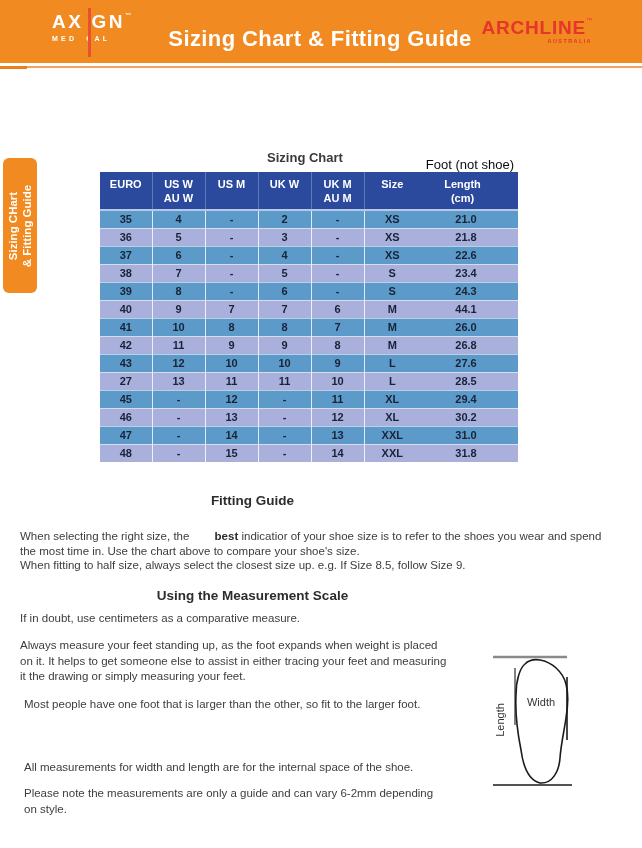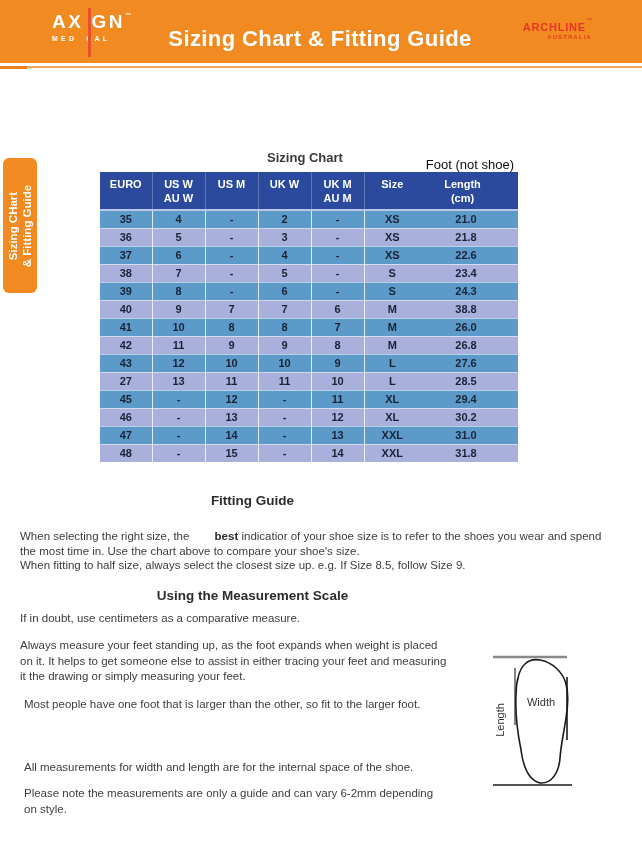--- a/index.html
+++ b/index.html
@@ -26,21 +26,21 @@
   .axign{position:absolute;left:52px;top:11px;color:#fff;}
   .axign .main{font-size:19px;font-weight:bold;letter-spacing:2.5px;display:flex;align-items:flex-start;}
   .axign .gap{display:inline-block;width:8px;}
   .axign .tm{font-size:6px;margin-top:1px;}
   .axign .sub{font-size:7px;font-weight:bold;letter-spacing:3.2px;margin-top:2px;display:flex;}
   .axign .sub .gap{width:9px;}
   .axign .redline{position:absolute;left:36px;top:-3px;width:2.5px;height:49px;background:#E65130;}
   .doc-title{position:absolute;left:150px;top:26px;width:340px;text-align:center;color:#fff;
     font-size:22px;font-weight:bold;letter-spacing:0.4px;}
   .archline{position:absolute;right:50px;top:17px;text-align:right;color:var(--red);}
-  .archline .name{font-size:11px;font-weight:bold;letter-spacing:0.8px;display:inline-block;}
+  .archline .name{font-size:19px;font-weight:bold;letter-spacing:0.8px;display:inline-block;}
   .archline .tm{font-size:6px;vertical-align:top;}
   .archline .country{font-size:5.5px;font-weight:bold;letter-spacing:1.4px;margin-top:-1px;}
   
   .side-tab{position:absolute;left:3px;top:158px;width:34px;height:135px;background:var(--orange);border-radius:6px;}
   .side-tab .rot{position:absolute;left:50%;top:50%;width:135px;
     transform:translate(-50%,-50%) rotate(-90deg);
     color:#fff;font-size:11.5px;font-weight:bold;text-align:center;line-height:13.5px;white-space:pre-line;}
   
   .chart-title{position:absolute;left:100px;top:150px;width:410px;text-align:center;
     font-size:13px;font-weight:bold;color:#3A3A3A;}
@@ -182,21 +182,21 @@
           <td class="c5">S</td>
           <td class="c6">24.3</td>
         </tr>
         <tr class="row-b">
           <td class="c0">40</td>
           <td class="c1">9</td>
           <td class="c2">7</td>
           <td class="c3">7</td>
           <td class="c4">6</td>
           <td class="c5">M</td>
-          <td class="c6">38.8</td>
+          <td class="c6">44.1</td>
         </tr>
         <tr class="row-a">
           <td class="c0">41</td>
           <td class="c1">10</td>
           <td class="c2">8</td>
           <td class="c3">8</td>
           <td class="c4">7</td>
           <td class="c5">M</td>
           <td class="c6">26.0</td>
         </tr>

